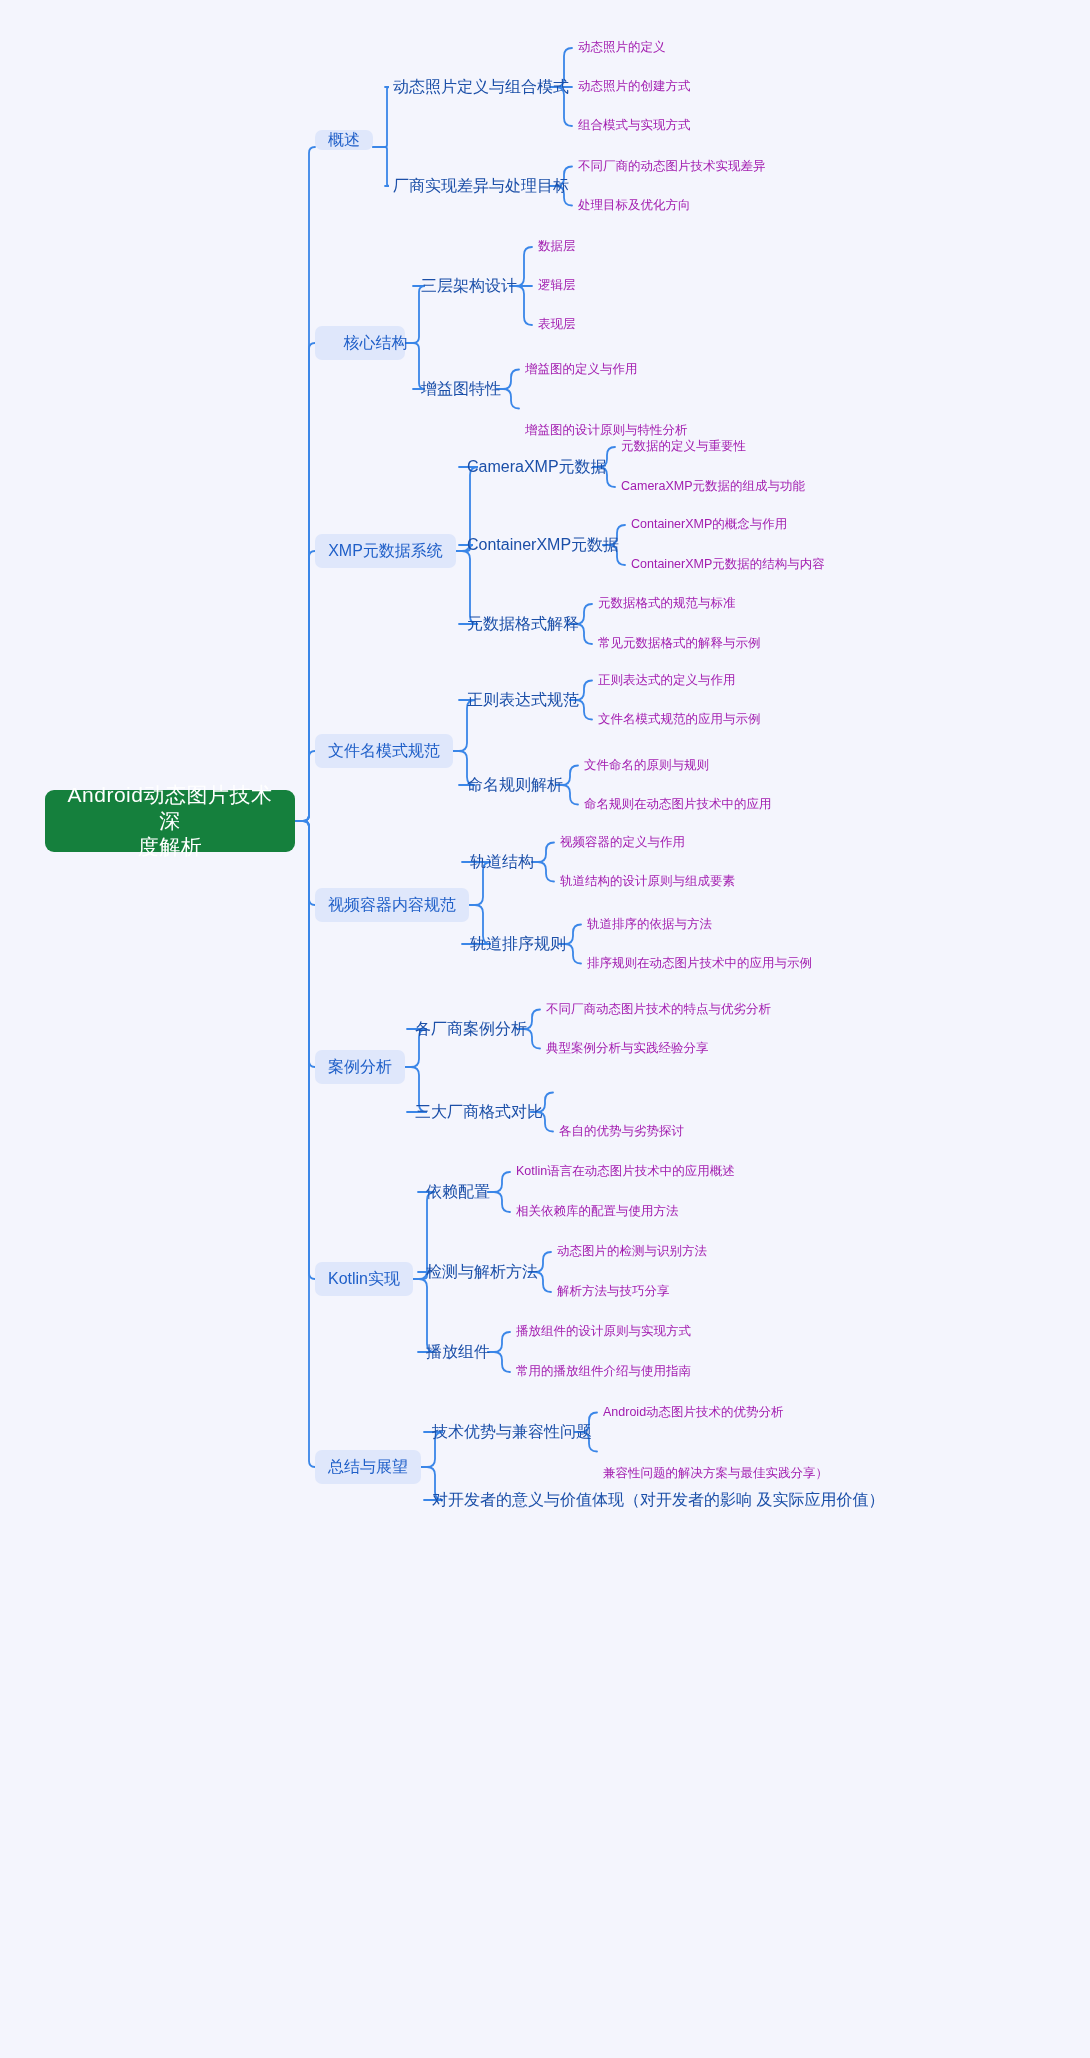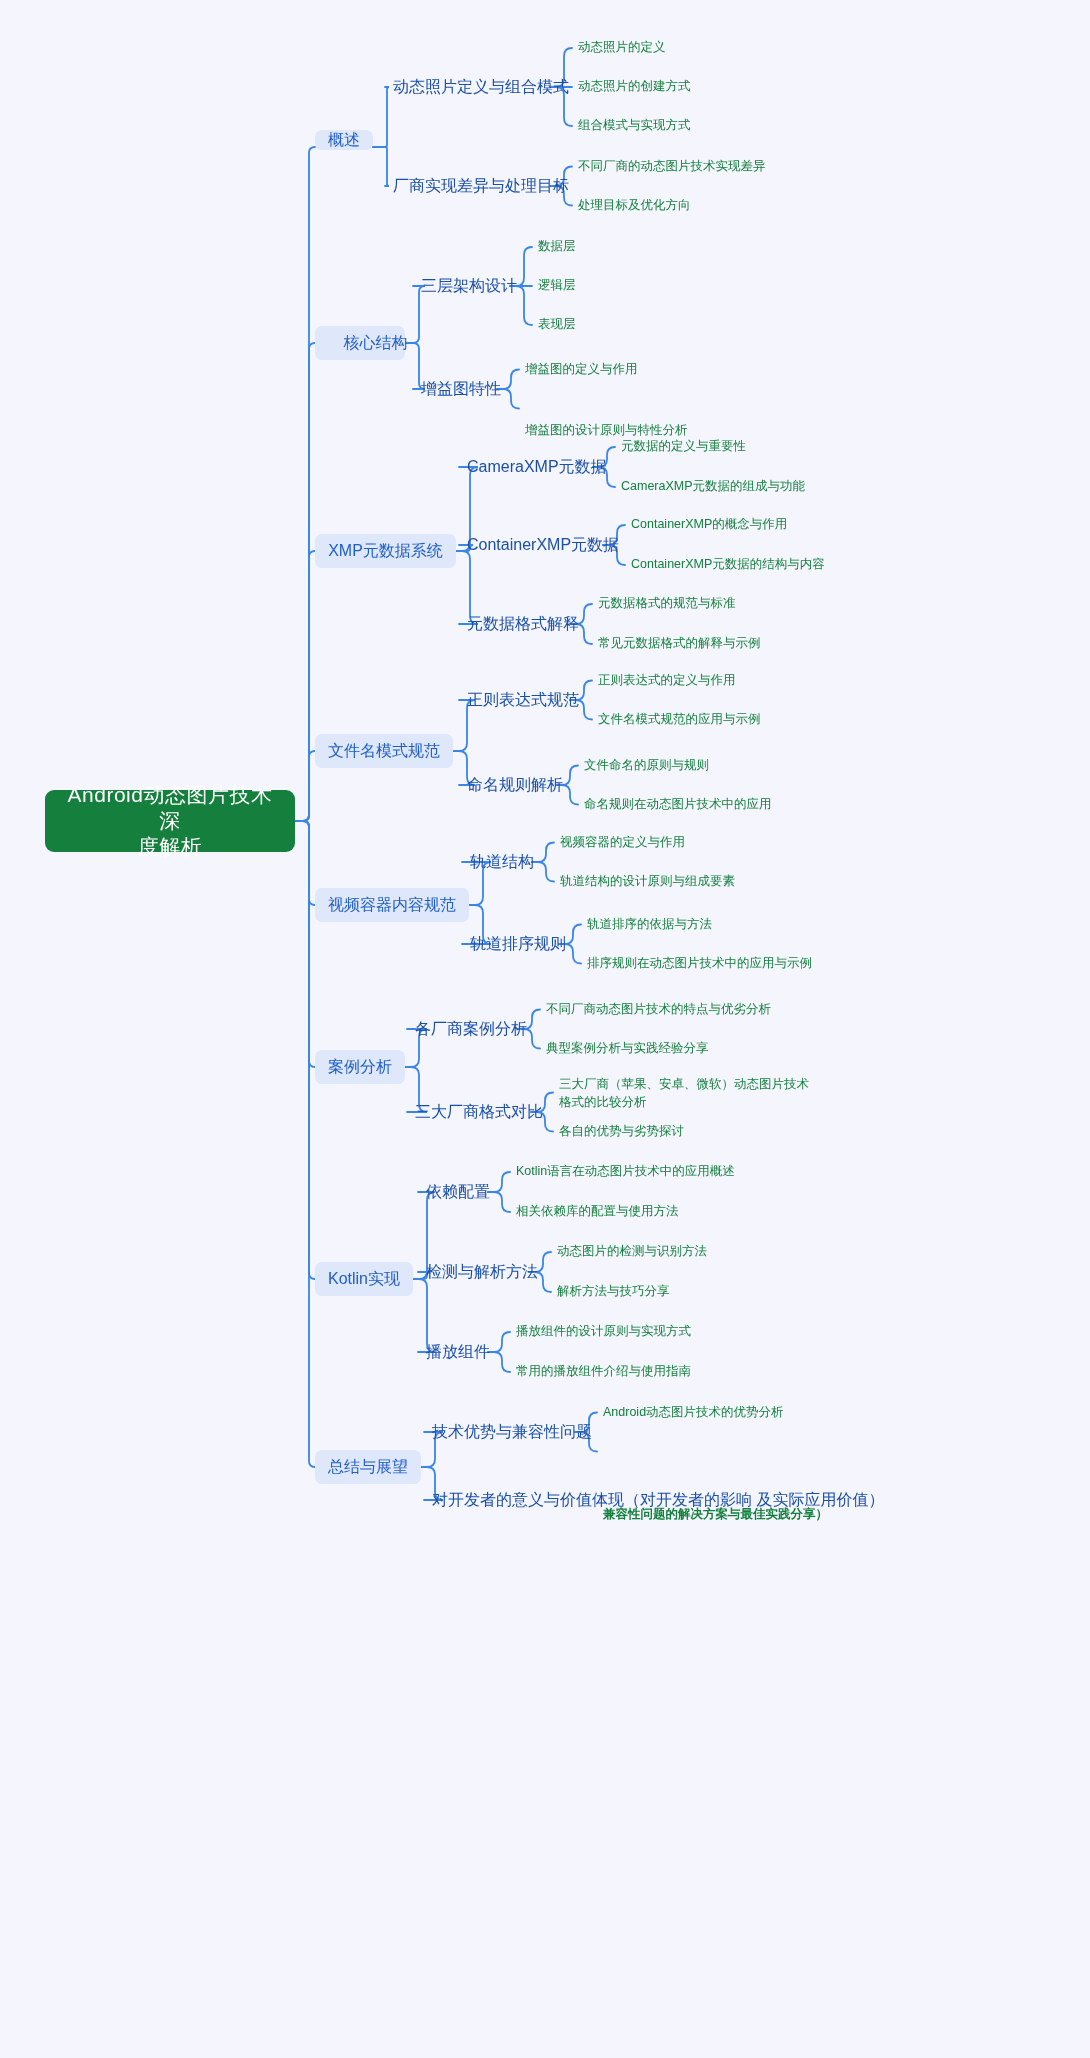--- a/index.html
+++ b/index.html
@@ -56,21 +56,21 @@
   
   .node-l2 {
     color: #1b4fa8;
     font-size: 16px;
     display: flex;
     align-items: center;
     white-space: nowrap;
   }
   
   .node-l3 {
-    color: #15803d;
+    color: #a21caf;
     font-size: 12.5px;
     display: flex;
     align-items: center;
     white-space: pre;
   }
   .node-l3.multiline {
     white-space: pre-line;
     line-height: 1.45;
     align-items: flex-start;
   }
@@ -183,32 +183,30 @@
     <div class="node node-l3" style="left: 560px; top: 834.5px; width: 125px; height: 16px;">视频容器的定义与作用</div>
     <div class="node node-l3" style="left: 560px; top: 873.5px; width: 175px; height: 16px;">轨道结构的设计原则与组成要素</div>
     <div class="node node-l2" style="left: 470px; top: 935.5px; width: 81px; height: 17px;">轨道排序规则</div>
     <div class="node node-l3" style="left: 587px; top: 916.5px; width: 125px; height: 16px;">轨道排序的依据与方法</div>
     <div class="node node-l3" style="left: 587px; top: 955.5px; width: 225px; height: 16px;">排序规则在动态图片技术中的应用与示例</div>
     <div class="node node-l1" style="left: 315px; top: 1050px; width: 90px; height: 34px;">案例分析</div>
     <div class="node node-l2" style="left: 415px; top: 1020.5px; width: 95px; height: 17px;">各厂商案例分析</div>
     <div class="node node-l3" style="left: 546px; top: 1001.5px; width: 225px; height: 16px;">不同厂商动态图片技术的特点与优劣分析</div>
     <div class="node node-l3" style="left: 546px; top: 1040.5px; width: 163px; height: 16px;">典型案例分析与实践经验分享</div>
     <div class="node node-l2" style="left: 415px; top: 1103.5px; width: 108px; height: 17px;">三大厂商格式对比</div>
-    <div class="node node-l3 multiline" style="left: 559px; top: 1074.5px; width: 250px; height: 36px;">三大厂商（苹果、安卓、微软）动态图片技术
-格式的比较分析</div>
     <div class="node node-l3" style="left: 559px; top: 1123.5px; width: 125px; height: 16px;">各自的优势与劣势探讨</div>
     <div class="node node-l1" style="left: 315px; top: 1262px; width: 98px; height: 34px;">Kotlin实现</div>
     <div class="node node-l2" style="left: 426px; top: 1183.5px; width: 54px; height: 17px;">依赖配置</div>
     <div class="node node-l3" style="left: 516px; top: 1164px; width: 219px; height: 16px;">Kotlin语言在动态图片技术中的应用概述</div>
     <div class="node node-l3" style="left: 516px; top: 1204px; width: 163px; height: 16px;">相关依赖库的配置与使用方法</div>
     <div class="node node-l2" style="left: 426px; top: 1263.5px; width: 95px; height: 17px;">检测与解析方法</div>
     <div class="node node-l3" style="left: 557px; top: 1244px; width: 150px; height: 16px;">动态图片的检测与识别方法</div>
     <div class="node node-l3" style="left: 557px; top: 1284px; width: 113px; height: 16px;">解析方法与技巧分享</div>
     <div class="node node-l2" style="left: 426px; top: 1343.5px; width: 54px; height: 17px;">播放组件</div>
     <div class="node node-l3" style="left: 516px; top: 1324px; width: 175px; height: 16px;">播放组件的设计原则与实现方式</div>
     <div class="node node-l3" style="left: 516px; top: 1364px; width: 175px; height: 16px;">常用的播放组件介绍与使用指南</div>
     <div class="node node-l1" style="left: 315px; top: 1450px; width: 106px; height: 34px;">总结与展望</div>
     <div class="node node-l2" style="left: 432px; top: 1423.5px; width: 135px; height: 17px;">技术优势与兼容性问题</div>
     <div class="node node-l3" style="left: 603px; top: 1404.5px; width: 181px; height: 16px;">Android动态图片技术的优势分析</div>
-    <div class="node node-l3" style="left: 603px; top: 1507px; width: 225px; height: 16px; font-weight: bold;">兼容性问题的解决方案与最佳实践分享）</div>
+    <div class="node node-l3" style="left: 603px; top: 1466px; width: 225px; height: 16px;">兼容性问题的解决方案与最佳实践分享）</div>
     <div class="node node-l2 multiline" style="left: 432px; top: 1480.5px; width: 270px; height: 39px;">对开发者的意义与价值体现（对开发者的影响
 及实际应用价值）</div>
   </div>
 
 </body></html>

